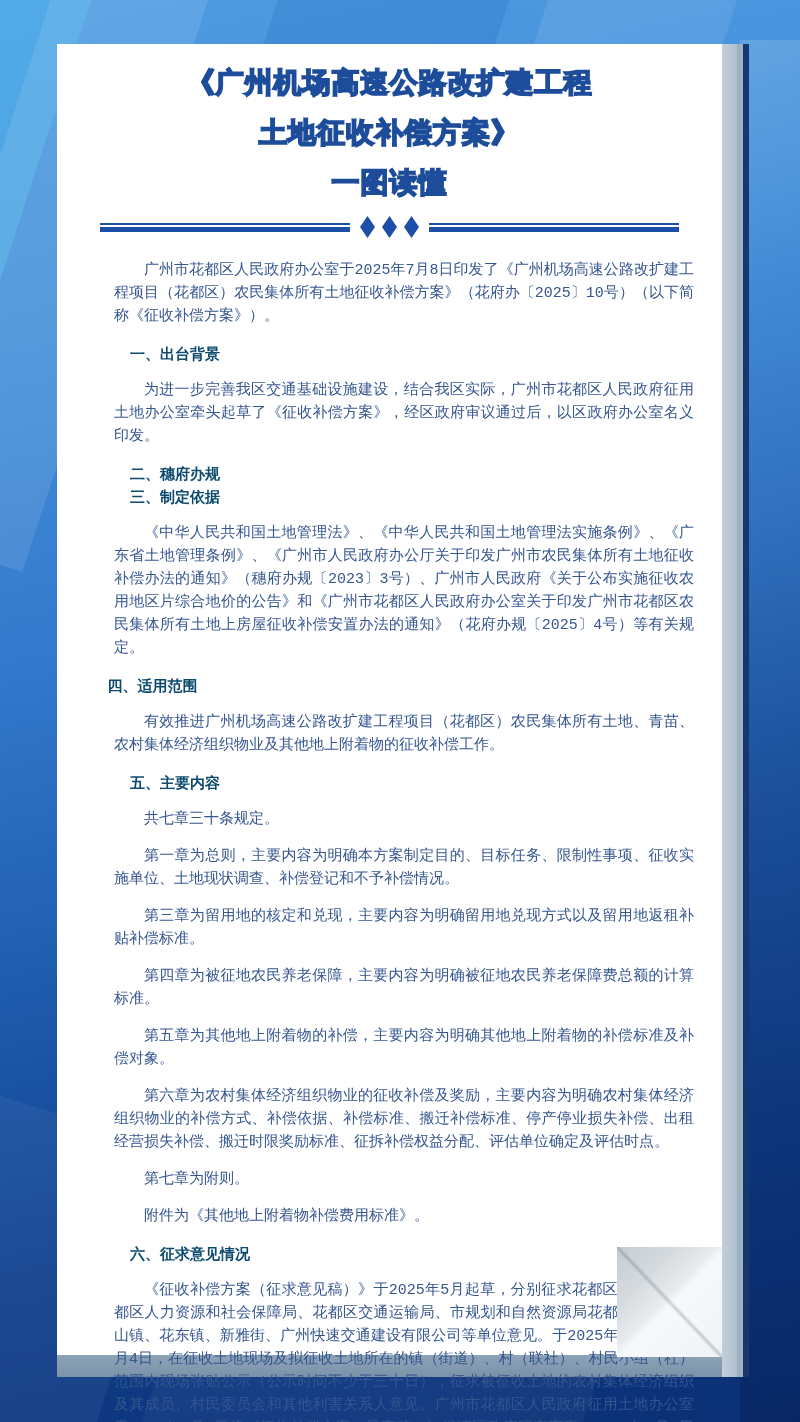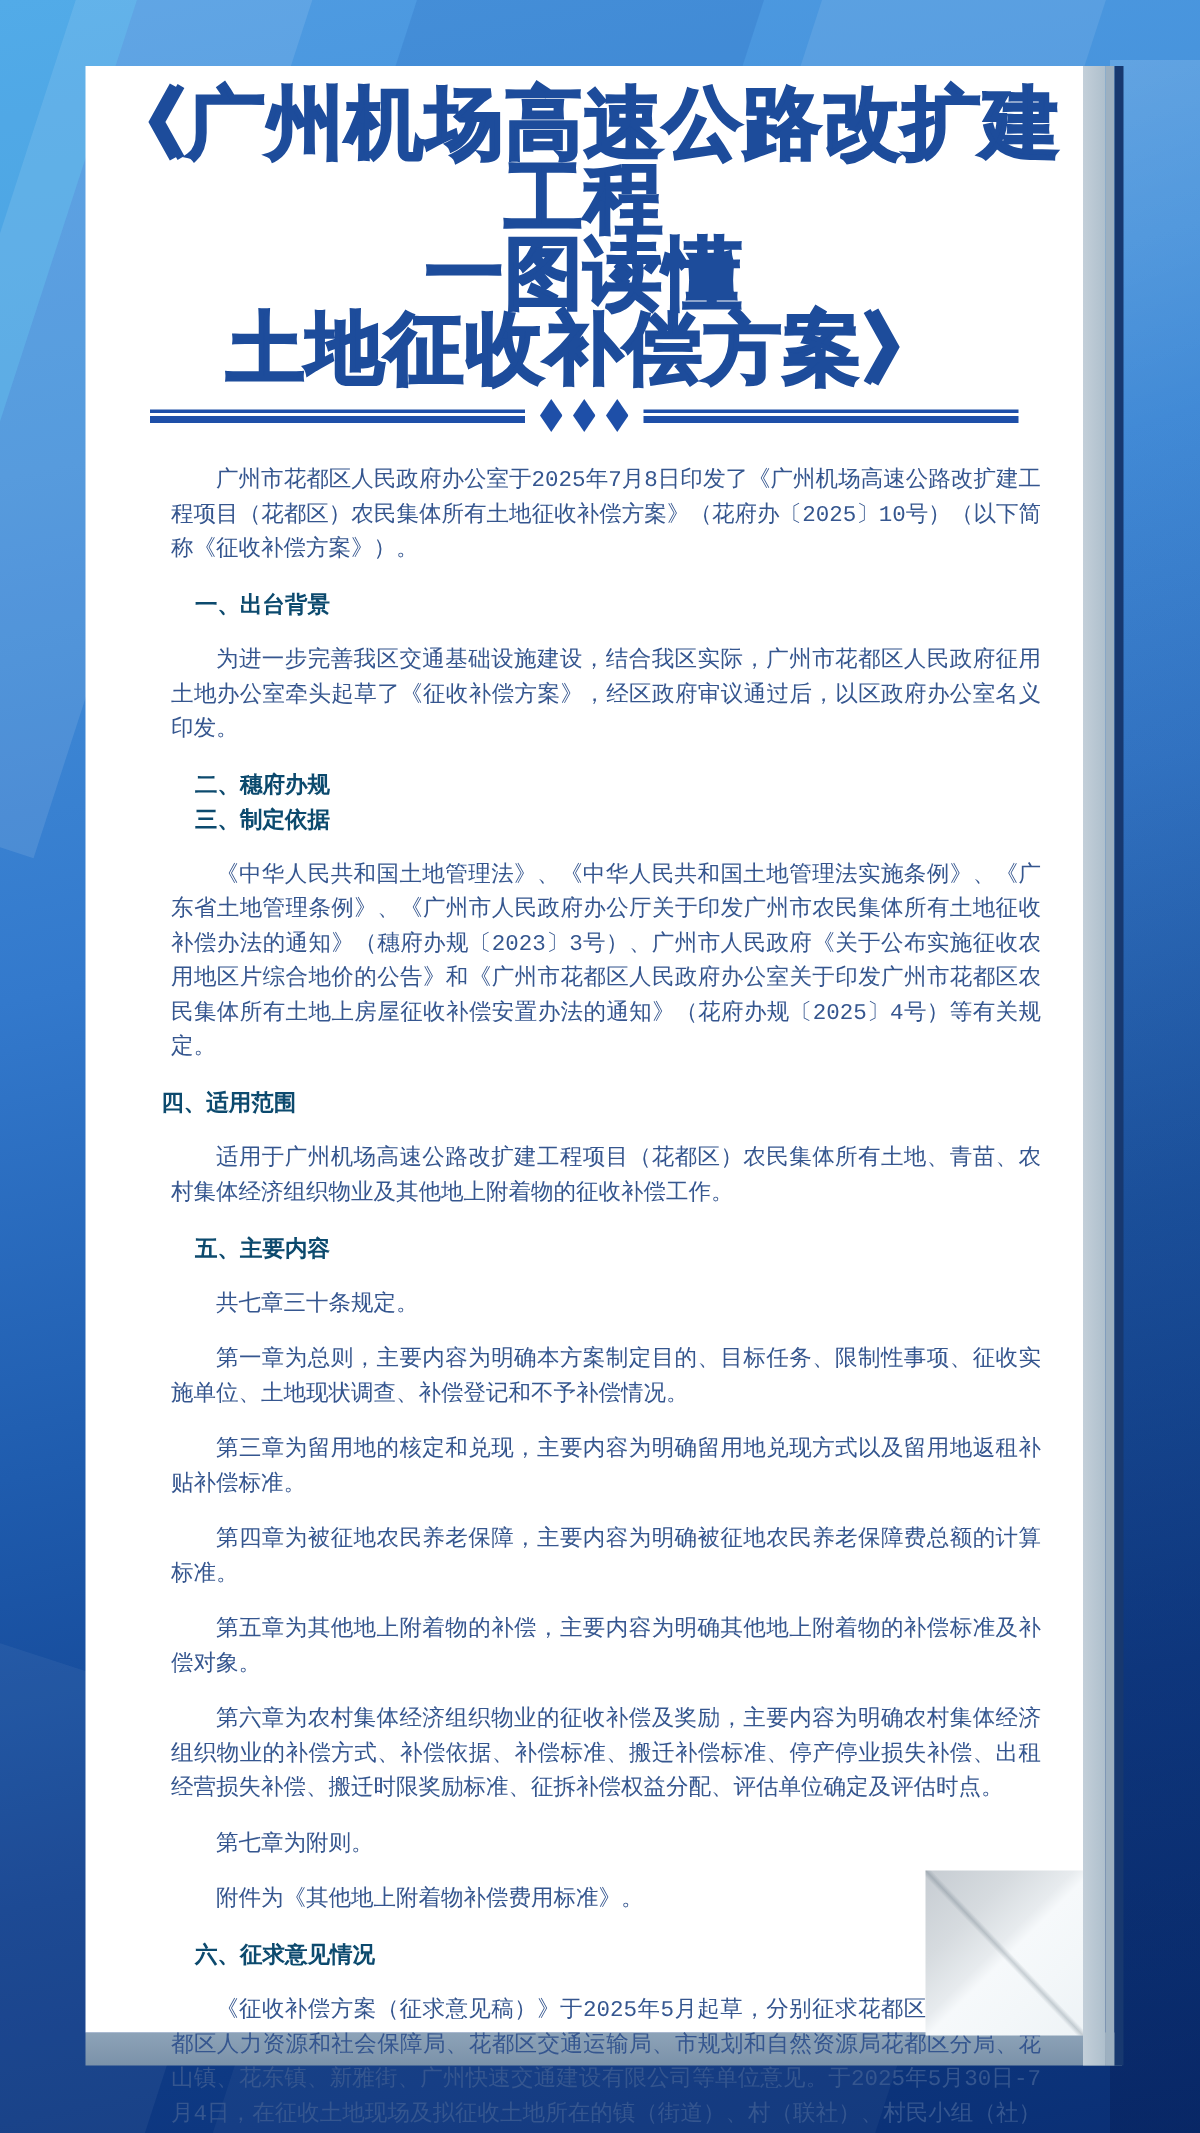--- a/index.html
+++ b/index.html
@@ -38,21 +38,21 @@
   
   .page-curl{
     position:absolute;right:0;bottom:-2px;width:105px;height:110px;
     background:
       linear-gradient(to top right,rgba(255,255,255,0) 48%,rgba(60,80,95,0.25) 50%,rgba(255,255,255,0) 52%),
       linear-gradient(135deg,#c6ccd2 0%,#d6dbdf 28%,#e7ebee 46%,#f6f9fb 52%,#f3f7f9 72%,#eef3f6 100%);
   }
   
   .title{
     margin:14px 10px 0 10px;text-align:center;
-    color:#1d4c9b;font-weight:900;font-size:52px;line-height:50px;
+    color:#1d4c9b;font-weight:900;font-size:28px;line-height:50px;
     letter-spacing:1px;-webkit-text-stroke:1.8px #1d4c9b;
   }
   
   .divider{display:flex;align-items:center;margin:8px 43px 0 43px;}
   .dline{flex:1;height:9px;
     background:linear-gradient(to bottom,#1e4fa8 0,#1e4fa8 2px,transparent 2px,transparent 4px,#1e4fa8 4px,#1e4fa8 9px);}
   .diamonds{display:flex;gap:7px;margin:0 10px;}
   .diamond{width:15px;height:22px;background:#1e4fa8;
     clip-path:polygon(50% 0,100% 50%,50% 100%,0 50%);}
   
@@ -83,43 +83,43 @@
 
 <div class="edge-bottom"></div>
 <div class="edge-light"></div>
 <div class="edge-mid"></div>
 <div class="edge-dark"></div>
 
 <div class="card">
 
   <div class="title">
       <div>《广州机场高速公路改扩建工程</div>
+      <div>土地征收补偿方案》</div>
       <div>一图读懂</div>
-      <div>土地征收补偿方案》</div>
     </div>
 
   <div class="divider">
     <div class="dline"></div>
     <div class="diamonds">
       <span class="diamond"></span>
       <span class="diamond"></span>
       <span class="diamond"></span>
     </div>
     <div class="dline"></div>
   </div>
 
   <div class="doc-body">
       <p>广州市花都区人民政府办公室于2025年7月8日印发了《广州机场高速公路改扩建工程项目（花都区）农民集体所有土地征收补偿方案》（花府办〔2025〕10号）（以下简称《征收补偿方案》）。</p>
       <h3>一、出台背景</h3>
       <p>为进一步完善我区交通基础设施建设，结合我区实际，广州市花都区人民政府征用土地办公室牵头起草了《征收补偿方案》，经区政府审议通过后，以区政府办公室名义印发。</p>
       <h3>二、穗府办规</h3>
       <h3>三、制定依据</h3>
       <p>《中华人民共和国土地管理法》、《中华人民共和国土地管理法实施条例》、《广东省土地管理条例》、《广州市人民政府办公厅关于印发广州市农民集体所有土地征收补偿办法的通知》（穗府办规〔2023〕3号）、广州市人民政府《关于公布实施征收农用地区片综合地价的公告》和《广州市花都区人民政府办公室关于印发广州市花都区农民集体所有土地上房屋征收补偿安置办法的通知》（花府办规〔2025〕4号）等有关规定。</p>
       <h3 class="tight">四、适用范围</h3>
-      <p>适用于广州机场高速公路改扩建工程项目（花都区）农民集体所有土地、青苗、农村集体经济组织物业及其他地上附着物的征收补偿工作。</p>
+      <p>有效推进广州机场高速公路改扩建工程项目（花都区）农民集体所有土地、青苗、农村集体经济组织物业及其他地上附着物的征收补偿工作。</p>
       <h3>五、主要内容</h3>
       <p>共七章三十条规定。</p>
       <p>第一章为总则，主要内容为明确本方案制定目的、目标任务、限制性事项、征收实施单位、土地现状调查、补偿登记和不予补偿情况。</p>
       <p>第三章为留用地的核定和兑现，主要内容为明确留用地兑现方式以及留用地返租补贴补偿标准。</p>
       <p>第四章为被征地农民养老保障，主要内容为明确被征地农民养老保障费总额的计算标准。</p>
       <p>第五章为其他地上附着物的补偿，主要内容为明确其他地上附着物的补偿标准及补偿对象。</p>
       <p>第六章为农村集体经济组织物业的征收补偿及奖励，主要内容为明确农村集体经济组织物业的补偿方式、补偿依据、补偿标准、搬迁补偿标准、停产停业损失补偿、出租经营损失补偿、搬迁时限奖励标准、征拆补偿权益分配、评估单位确定及评估时点。</p>
       <p>第七章为附则。</p>
       <p>附件为《其他地上附着物补偿费用标准》。</p>
       <h3>六、征求意见情况</h3>

